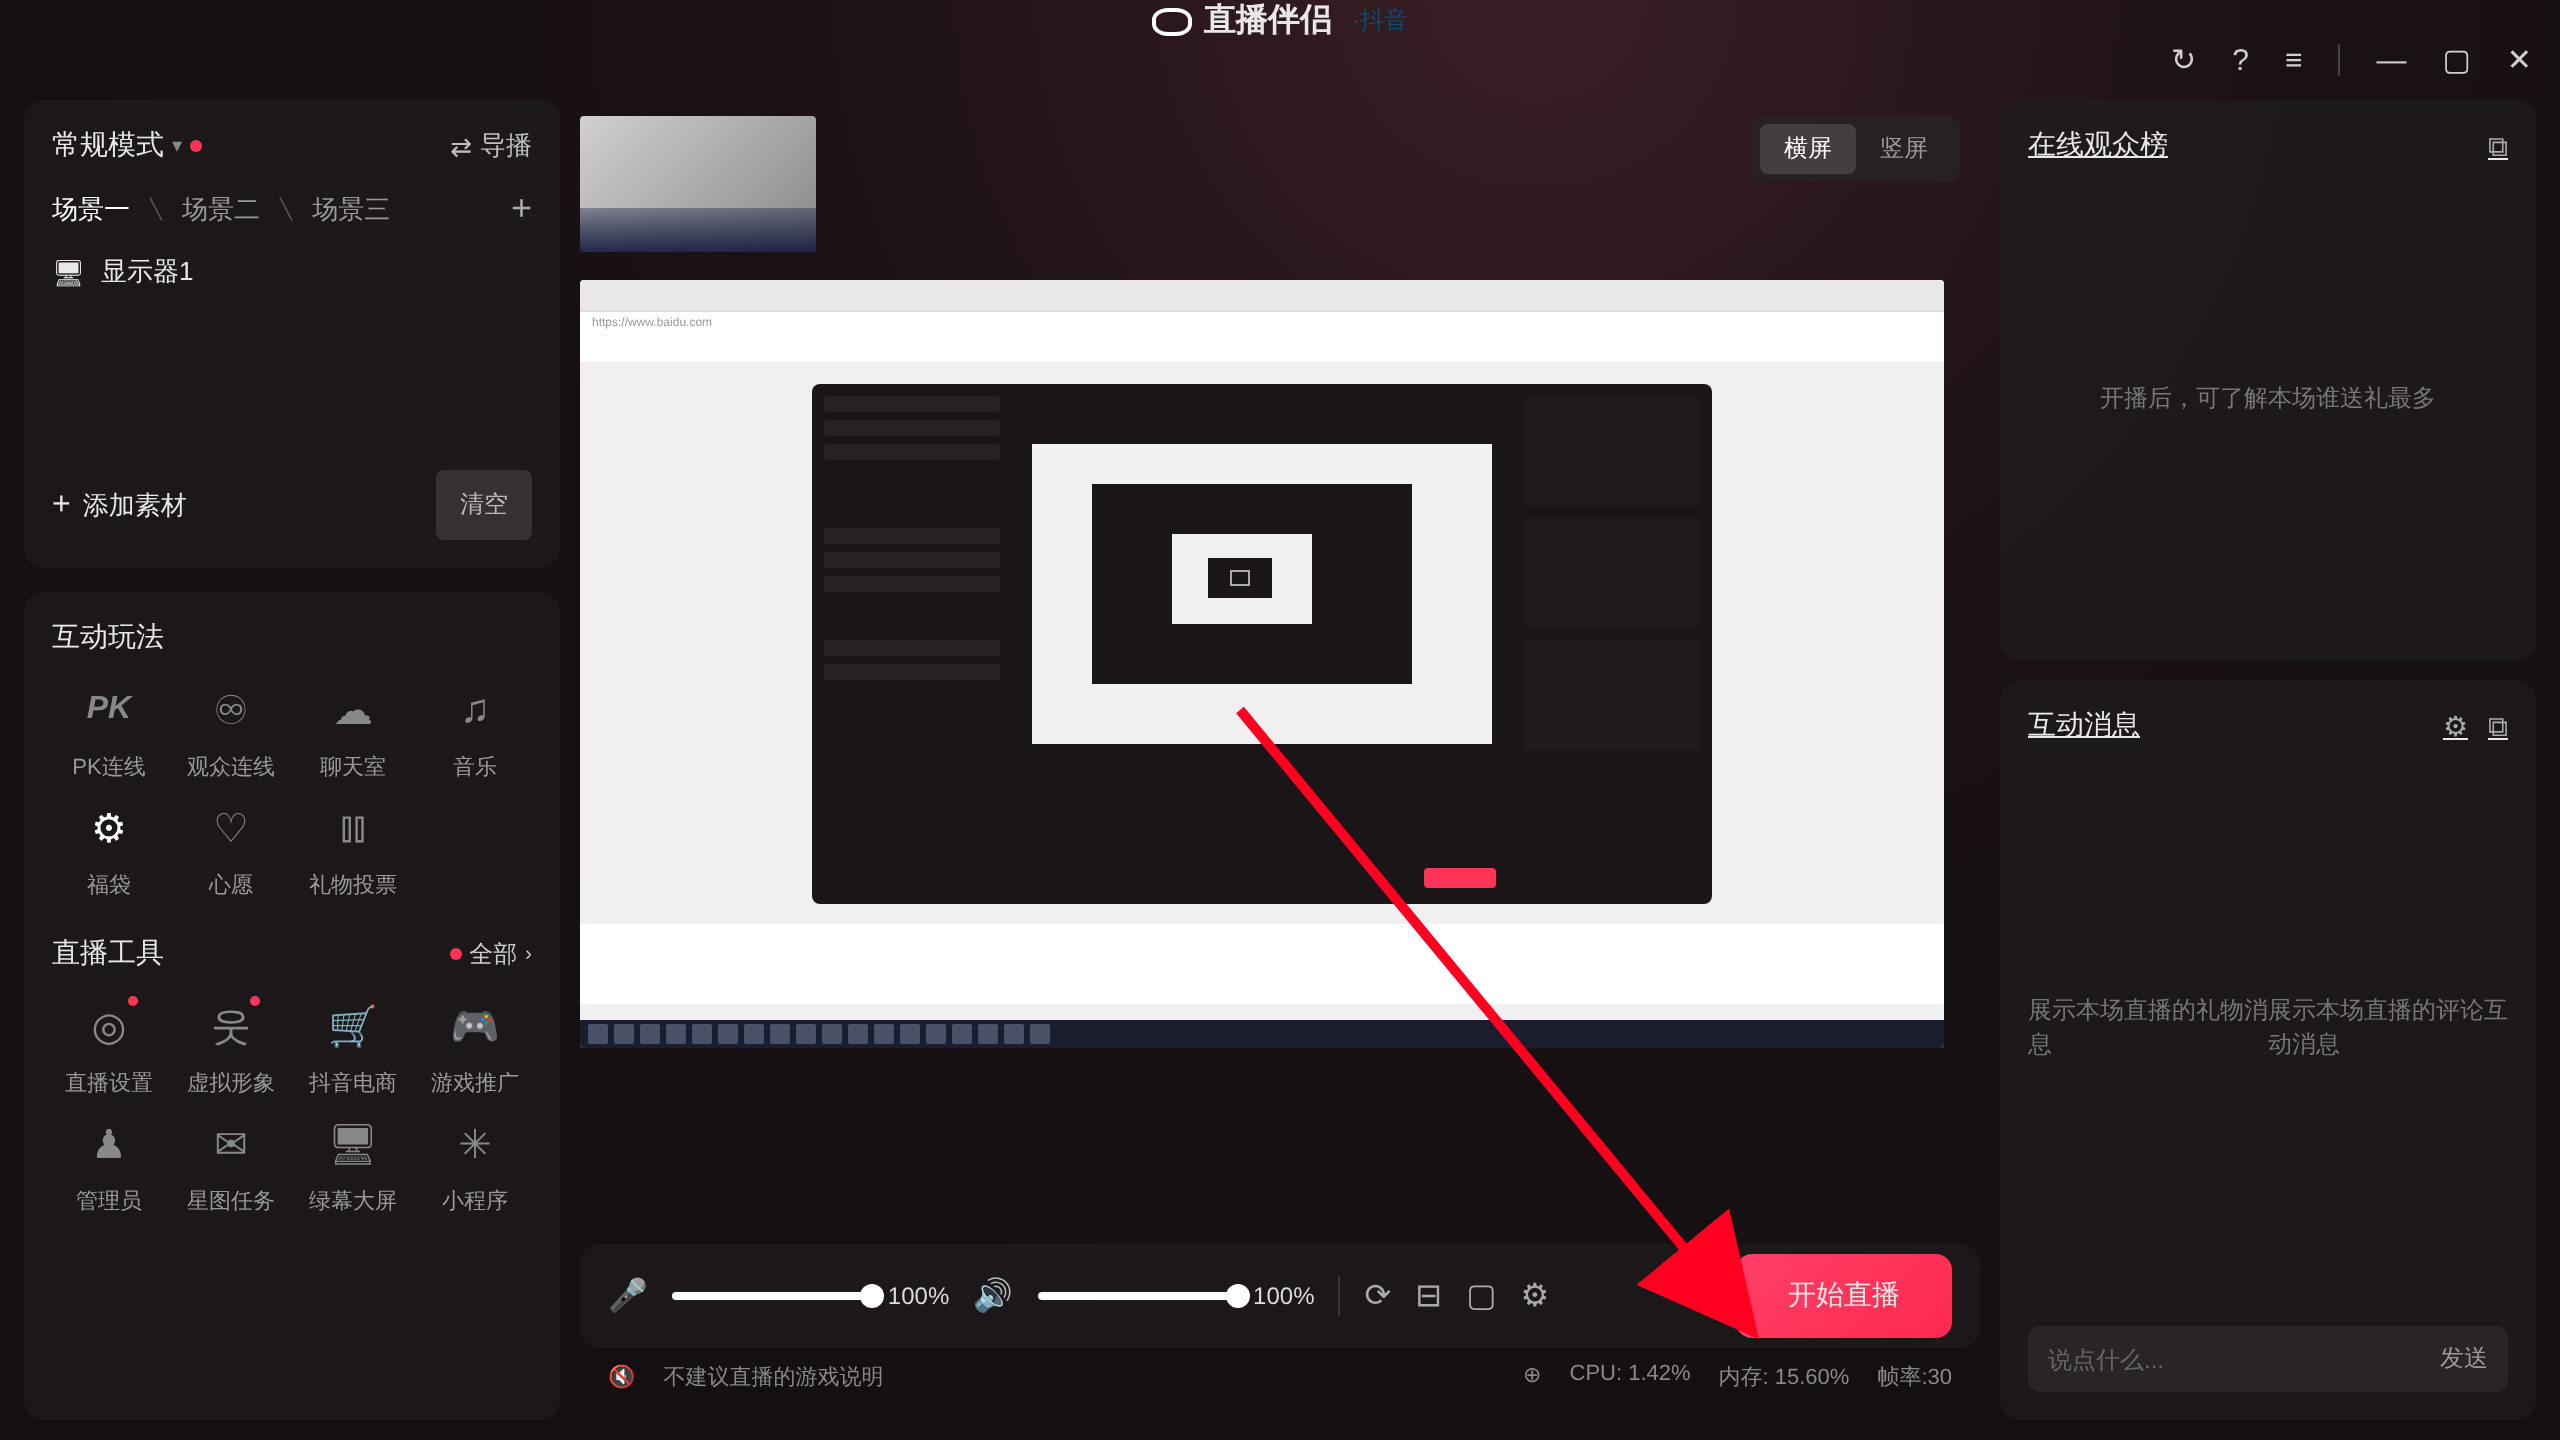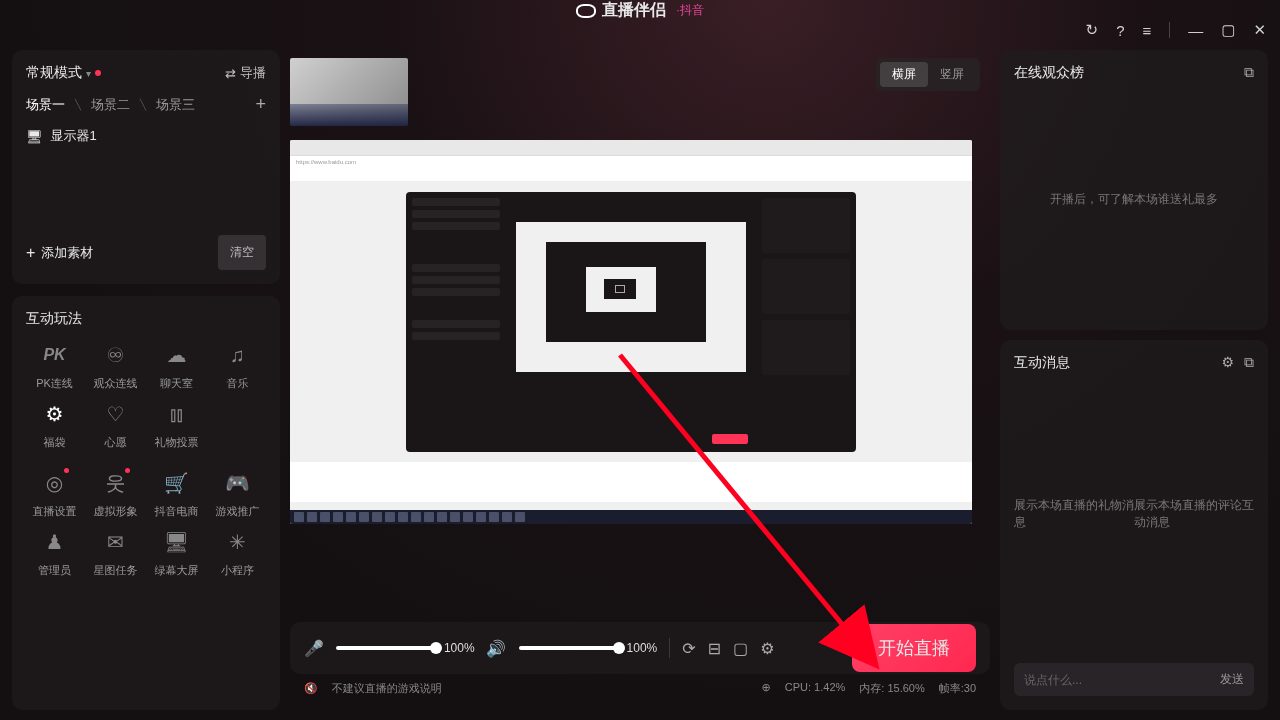--- a/index.html
+++ b/index.html
@@ -5,21 +5,21 @@
 * { margin: 0; padding: 0; box-sizing: border-box; }
 body {
   width: 1280px; height: 720px;
   background: radial-gradient(ellipse at 60% 0%, #3a1e26 0%, #1a1114 35%, #141012 70%);
   font-family: "Microsoft YaHei", Arial, sans-serif;
   color: #e8e8e8; overflow: hidden; position: relative;
 }
 .titlebar { height: 50px; display: flex; align-items: center; padding: 0 14px; flex-direction: column; }
 .logo { display: flex; align-items: center; gap: 6px; font-weight: bold; font-size: 16px; }
 .logo-ic { width: 20px; height: 14px; border: 2.5px solid #fff; border-radius: 8px/6px; }
-.logo-sub { font-size: 12px; color: #ec4899; margin-left: 4px; font-weight: normal; }
+.logo-sub { font-size: 12px; color: #0c4a6e; margin-left: 4px; font-weight: normal; }
 .winctrl { margin-left: auto; display: flex; gap: 18px; align-items: center; }
 .winctrl span { color: #d0d0d0; cursor: pointer; font-size: 15px; }
 .divider { width: 1px; height: 16px; background: #444; }
 .content { display: flex; height: 660px; padding: 0 12px; gap: 10px; }
 .left { width: 268px; display: flex; flex-direction: column; gap: 12px; }
 .panel { background: rgba(32,28,30,0.7); border-radius: 10px; padding: 14px; }
 .mode-row { display: flex; align-items: center; justify-content: space-between; margin-bottom: 12px; }
 .mode { font-size: 14px; display: flex; align-items: center; gap: 4px; }
 .reddot { width: 6px; height: 6px; background: #ff3355; border-radius: 50%; display: inline-block; }
 .dao { display: flex; align-items: center; gap: 4px; color: #c0c0c0; font-size: 13px; }
@@ -66,26 +66,26 @@
 .taskbar { position: absolute; bottom: 0; left: 0; right: 0; height: 14px; background: #1a1d2e; display: flex; align-items: center; padding: 0 4px; gap: 3px; }
 .tb-i { width: 10px; height: 10px; background: #4a5068; border-radius: 1px; }
 .arrow-svg { position: absolute; top: 90px; left: 0; width: 900px; height: 560px; pointer-events: none; z-index: 10; }
 .ctrlbar { height: 52px; background: rgba(32,28,30,0.7); border-radius: 10px; margin-top: 12px; display: flex; align-items: center; padding: 0 14px; gap: 12px; }
 .slider-wrap { display: flex; align-items: center; gap: 8px; }
 .slider { width: 100px; height: 4px; background: #fff; border-radius: 2px; position: relative; }
 .slider::after { content: ""; position: absolute; right: -6px; top: -4px; width: 12px; height: 12px; background: #fff; border-radius: 50%; }
 .pct { font-size: 12px; color: #ddd; }
 .ctrl-ic { color: #aaa; font-size: 16px; cursor: pointer; }
 .vdiv { width: 1px; height: 20px; background: #3a3638; }
-.start-btn { margin-left: auto; background: linear-gradient(135deg,#ff4066,#ff2850); padding: 12px 26px; border-radius: 8px; font-size: 18px; font-weight: 500; cursor: pointer; }
+.start-btn { margin-left: auto; background: linear-gradient(135deg,#ff4066,#ff2850); padding: 12px 26px; border-radius: 8px; font-size: 14px; font-weight: 500; cursor: pointer; }
 .statusbar { height: 28px; display: flex; align-items: center; padding: 0 14px; font-size: 11px; color: #888; gap: 14px; }
 .statusbar .r { margin-left: auto; display: flex; gap: 14px; }
 .right { width: 268px; display: flex; flex-direction: column; gap: 10px; }
 .rpanel { background: rgba(32,28,30,0.7); border-radius: 10px; padding: 14px; display: flex; flex-direction: column; }
-.rpanel-h { display: flex; justify-content: space-between; align-items: flex-start; font-size: 14px; }
+.rpanel-h { display: flex; justify-content: space-between; align-items: flex-end; font-size: 14px; text-decoration: underline; }
 .rpanel-ic { display: flex; gap: 10px; color: #aaa; font-size: 14px; }
 .rpanel-empty { flex: 1; display: flex; align-items: center; justify-content: center; font-size: 12px; color: #777; text-align: right; }
 .rp1 { height: 280px; }
 .rp2 { flex: 1; }
 .msg-split { flex: 1; display: flex; }
 .msg-half { flex: 1; display: flex; align-items: center; justify-content: center; font-size: 12px; color: #777; }
 .chatbox { display: flex; align-items: center; background: rgba(50,45,48,0.6); border-radius: 6px; padding: 8px 10px; margin-top: 8px; }
 .chatbox input { flex: 1; background: none; border: none; color: #ddd; font-size: 12px; outline: none; }
 .chatbox input::placeholder { color: #666; }
 .send { font-size: 12px; color: #999; cursor: pointer; }
@@ -173,20 +173,28 @@
           </div>
         <div class="gi">
             <div class="gi-ic">♡</div>
             <div class="gi-lbl">心愿</div>
           </div>
         <div class="gi">
             <div class="gi-ic">⫾⫾</div>
             <div class="gi-lbl">礼物投票</div>
           </div>
       </div>
+      <div class="sect-title">
+        <span>直播工具</span>
+        <span class="all-link">
+            <span class="reddot"></span>
+            <span>全部</span>
+            <span style="font-size:10px">›</span>
+          </span>
+      </div>
       <div class="grid">
         <div class="gi">
             <span class="gi-dot"></span>
             <div class="gi-ic">◎</div>
             <div class="gi-lbl">直播设置</div>
           </div>
         <div class="gi">
             <span class="gi-dot"></span>
             <div class="gi-ic">웃</div>
             <div class="gi-lbl">虚拟形象</div>

